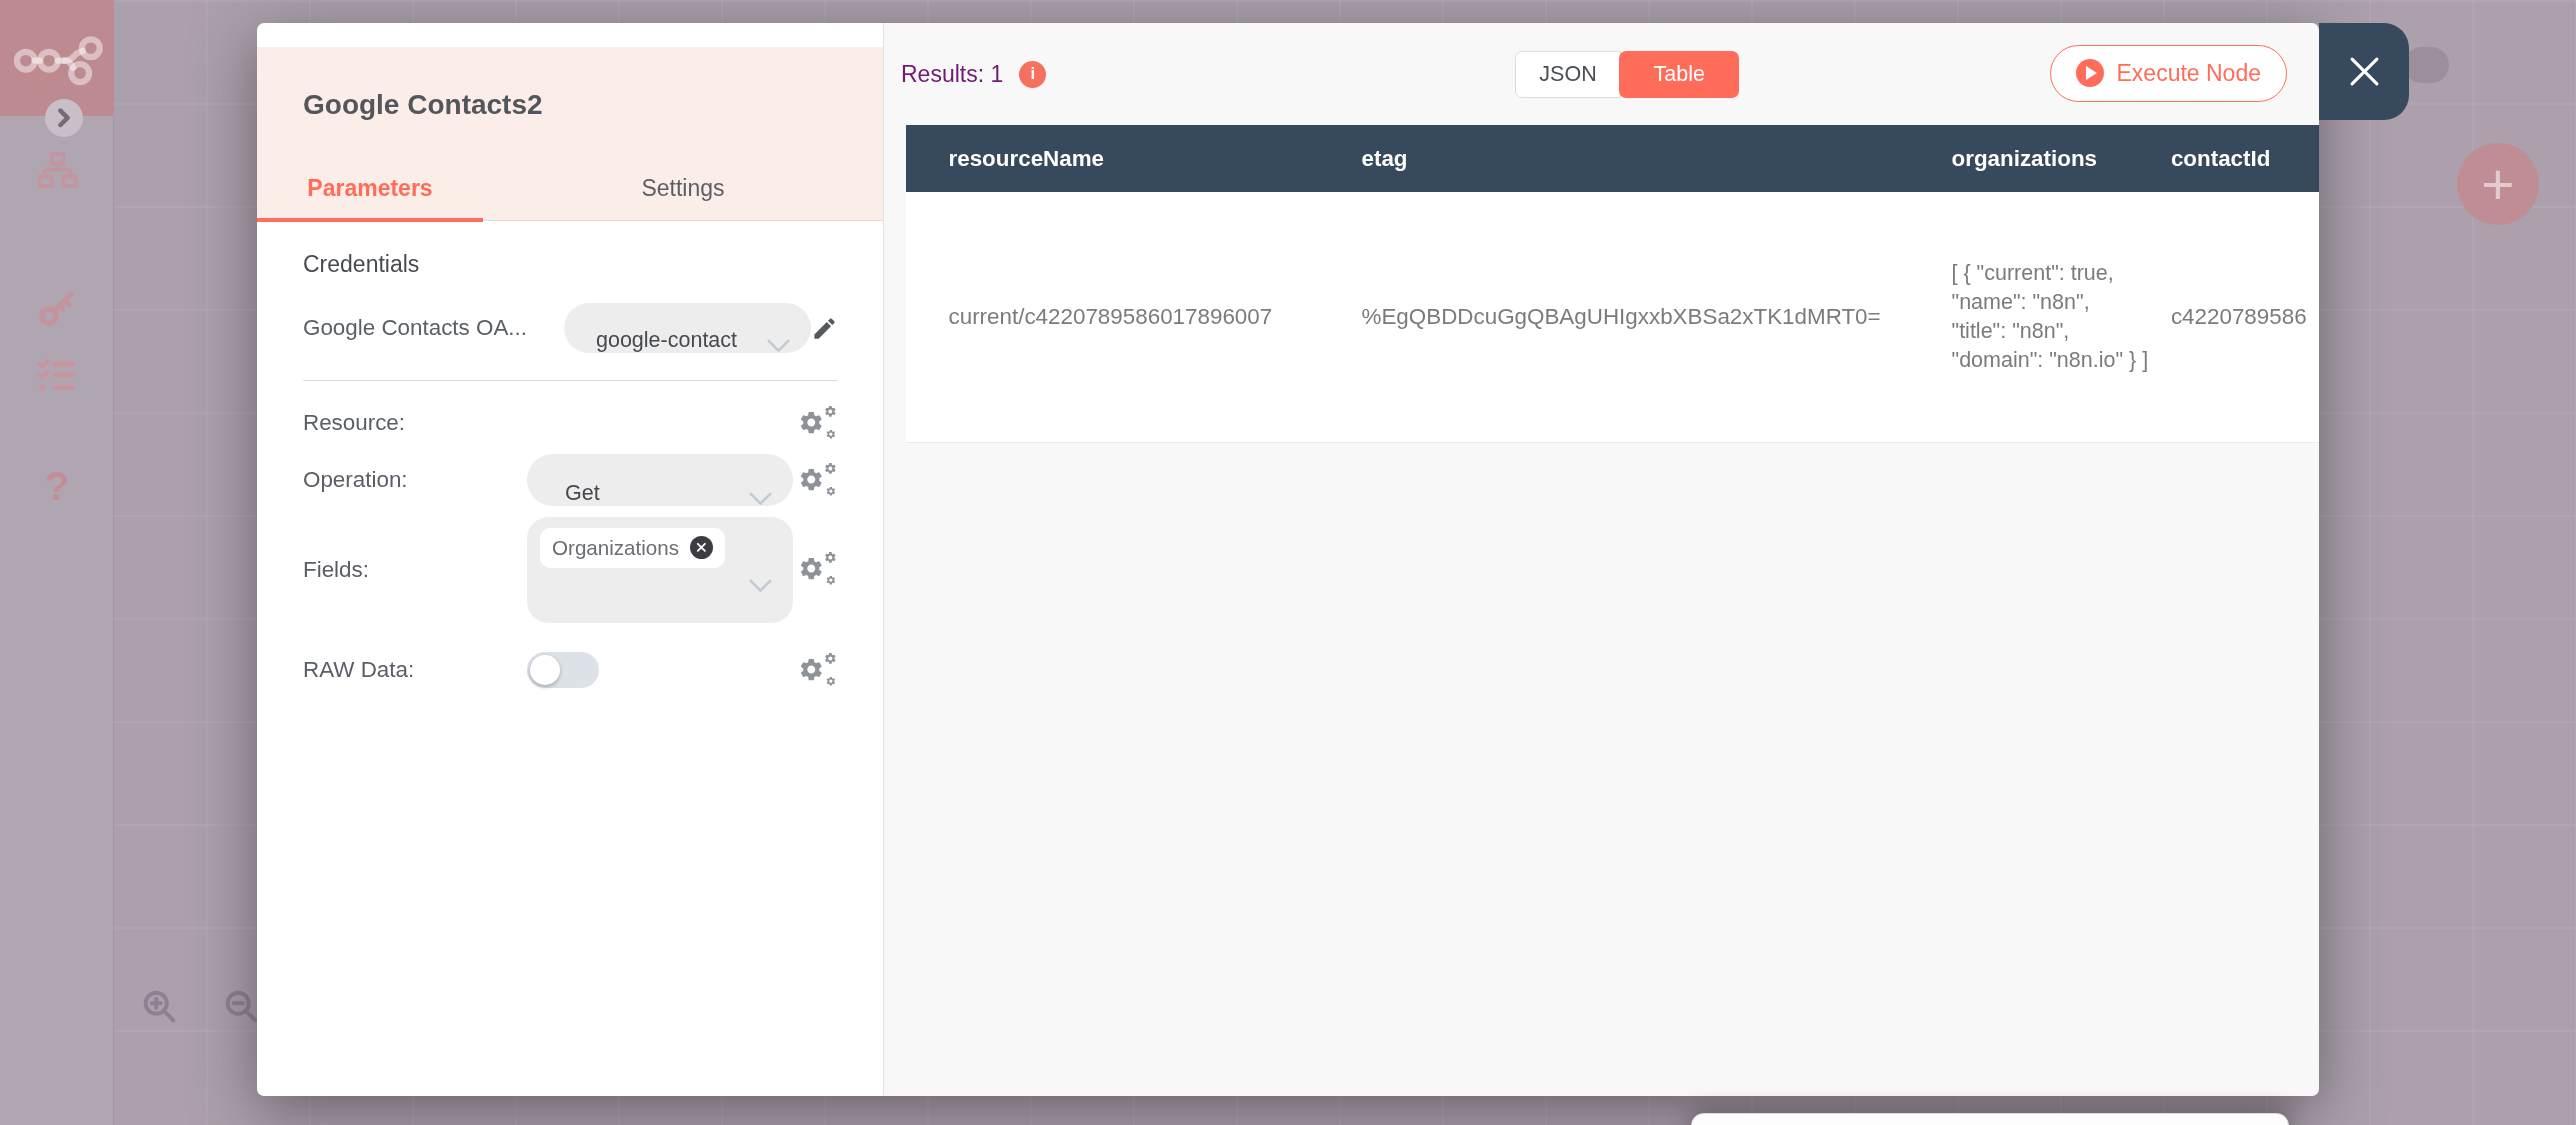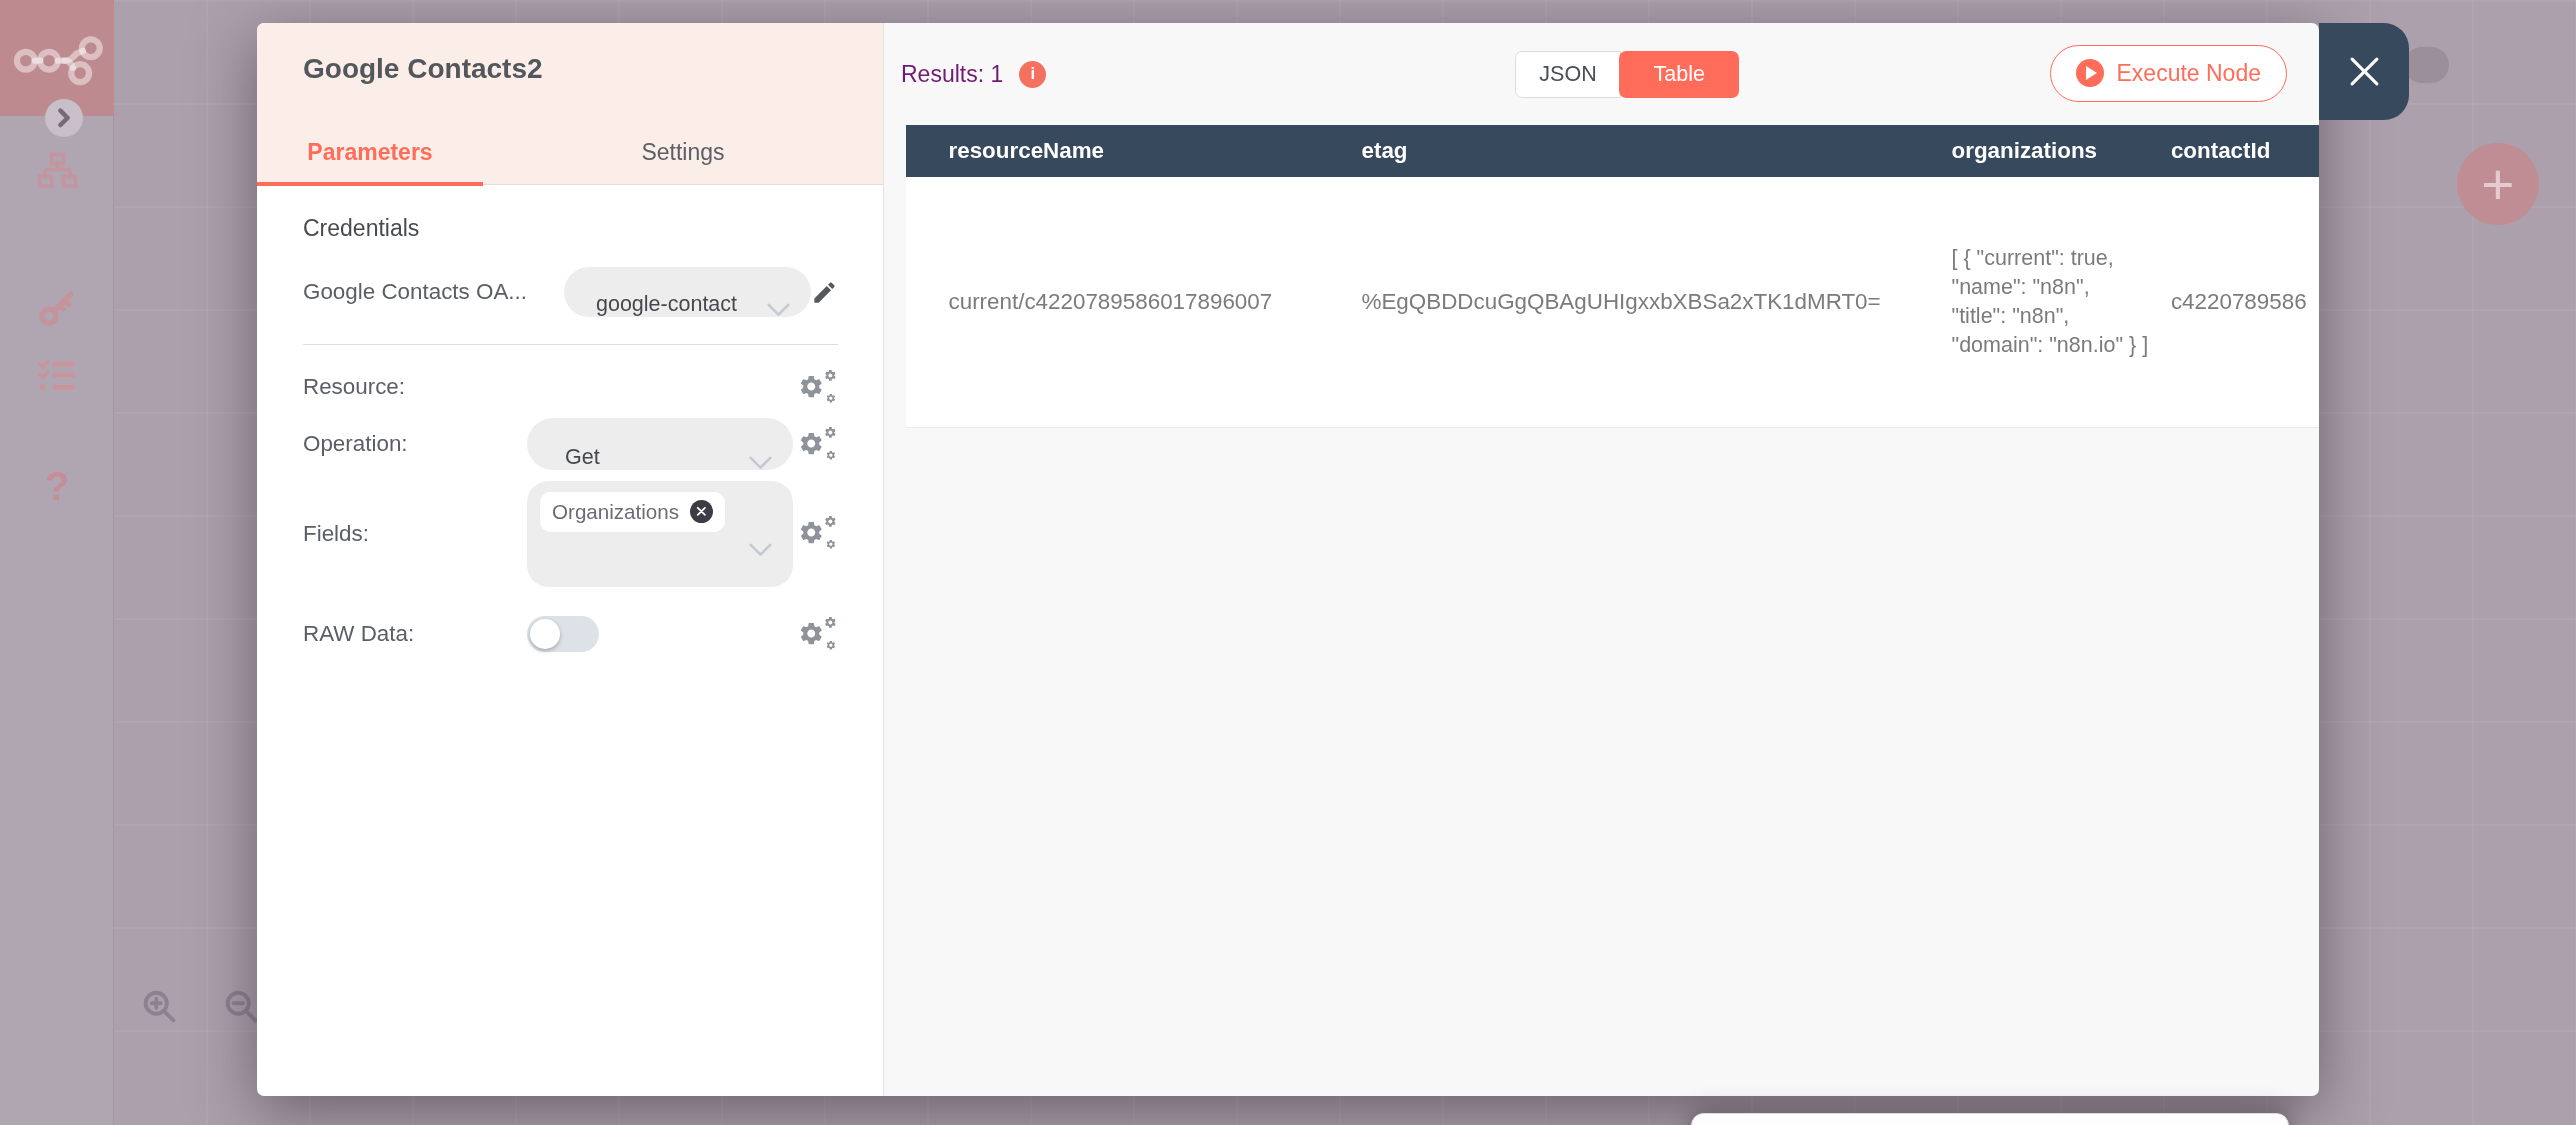--- a/index.html
+++ b/index.html
@@ -46,21 +46,21 @@
     position:absolute; left:2062px; top:0; width:90px; height:97px;
     background:#36495d; border-radius:0 25px 25px 0;
     display:flex; align-items:center; justify-content:center; cursor:pointer; z-index:12;
   }
 
   
   .panel-left {
     width:627px; height:100%; background:#ffffff; border-radius:7.2px 0 0 7.2px;
     overflow:hidden; display:flex; flex-direction:column; border-right:0.9px solid #e6e2e2;
   }
-  .ndv-header { background:#fbeee9; padding-top:30px; }
+  .ndv-header { background:#fbeee9; padding-top:42px;margin-top:24px; }
   .ndv-title { font-size:28px; font-weight:700; color:#53565a; padding-left:46px; }
   .ndv-tabs { display:flex; margin-top:36px; position:relative; border-bottom:1.8px solid rgba(0,0,0,0.08); }
   .ndv-tab { height:63px; display:flex; align-items:center; justify-content:center; font-size:23px; cursor:pointer; }
   .tab-params { width:226px; color:#ff6d5a; font-weight:700; position:relative; }
   .tab-params::after { content:""; position:absolute; left:0; bottom:-1.8px; width:100%; height:3.6px; background:#ff6d5a; }
   .tab-settings { flex:1; color:#5a5e66; }
   .param-body { padding:30px 45px 0 46px; flex:1; }
   .cred-heading { font-size:23px; font-weight:400; color:#484b4f; }
   .row { display:flex; align-items:center; }
   .cred-row { margin-top:25px; }
@@ -129,21 +129,21 @@
     padding:0 25px; gap:12.5px; cursor:pointer;
   }
   .play-dot { width:28px; height:28px; border-radius:50%; background:#ff6d5a;
     display:flex; align-items:center; justify-content:center; }
   .play-tri { width:0; height:0; border-style:solid; border-width:7.2px 0 7.2px 11.6px;
     border-color:transparent transparent transparent #ffffff; margin-left:2.7px; }
   .exec-label { font-size:23px; color:#ff6d5a; font-weight:500; }
 
   .tbl { position:absolute; left:21.5px; top:102px; right:0; overflow:hidden; }
   .tbl-grid { display:grid; grid-template-columns:420px 599px 224px minmax(0,1fr); }
-  .tbl-head { background:#36495d; height:52px; }
+  .tbl-head { background:#36495d; height:67px; }
   .th { color:#ffffff; font-size:22.4px; font-weight:700; display:flex; align-items:center; }
   .tbl-row { background:#ffffff; border-bottom:0.9px solid #ebebeb; min-height:251px; }
   .td { font-size:22.4px; color:#7b7b7b; display:flex; align-items:center; overflow:hidden; white-space:nowrap; }
   .c1 { padding-left:43px; }
   .c2 { padding-left:36px; }
   .c3 { padding-left:27px; }
   .c4 { padding-left:22.4px; }
   .td.c3 { white-space:normal; }
   .org-json { width:204px; font-size:21.5px; line-height:1.34; }
 

